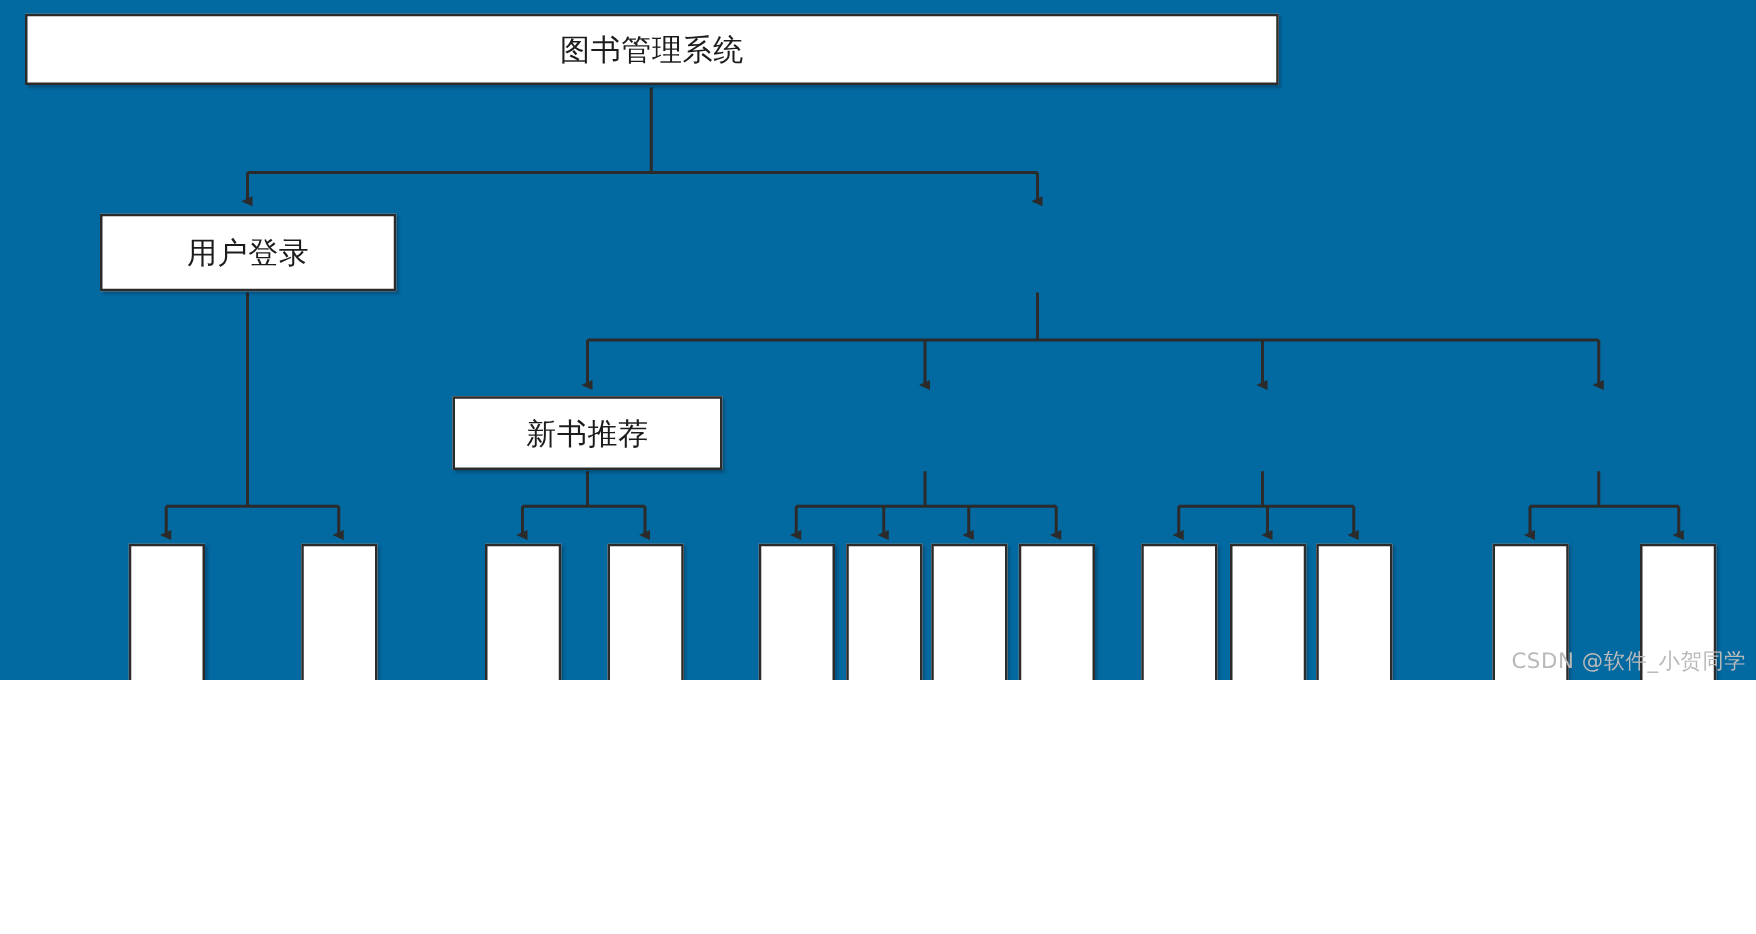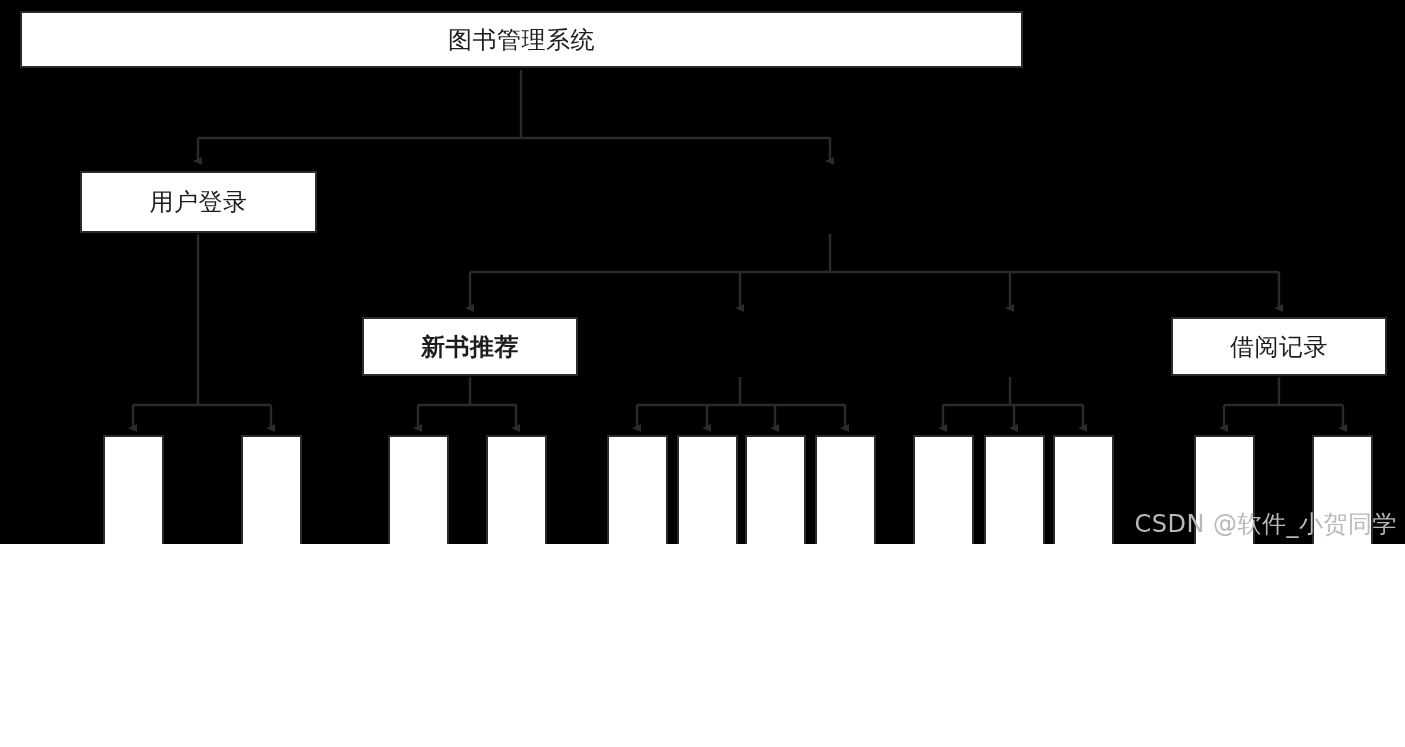--- a/index.html
+++ b/index.html
@@ -7,21 +7,21 @@
     padding: 0;
     background: #ffffff;
   }
   body {
     font-family: "DejaVu Sans", "Liberation Sans", sans-serif;
   }
   #canvas {
     position: relative;
     width: 1405px;
     height: 544px;
-    background: #000000;
+    background: #0369a1;
     overflow: hidden;
   }
   svg.edges {
     position: absolute;
     left: 0;
     top: 0;
     width: 1405px;
     height: 747px;
     pointer-events: none;
   }
@@ -51,21 +51,21 @@
     line-height: 1.0;
   }
   .node.vert .vtext {
     display: block;
     white-space: nowrap;
   }
   .watermark {
     position: absolute;
     right: 8px;
     bottom: 4px;
-    font-size: 24px;
+    font-size: 17px;
     color: #b9b9b9;
     white-space: nowrap;
     letter-spacing: 0.5px;
   }
 </style>
 </head>
 <body>
 
 <div id="canvas">
 
@@ -120,25 +120,22 @@
   </svg>
 
   <div class="node horiz" style="left:20px; top:11px; width:1003px; height:57px;">
     <span>图书管理系统</span>
   </div>
 
   <div class="node horiz" style="left:80px; top:171px; width:237px; height:62px;">
     <span>用户登录</span>
   </div>
 
-  <div class="node horiz" style="left:362px; top:317px; width:216px; height:59px;font-weight:bold;">
+  <div class="node horiz" style="left:362px; top:317px; width:216px; height:59px;">
     <span>新书推荐</span>
-  </div>
-  <div class="node horiz" style="left:1171px; top:317px; width:216px; height:59px;">
-    <span>借阅记录</span>
   </div>
 
   <div class="node vert" style="left:103px; top:435px; width:61px; height:298px;">
     <span class="vtext">用户登录</span>
   </div>
   <div class="node vert" style="left:241px; top:435px; width:61px; height:298px;">
     <span class="vtext">注销登录</span>
   </div>
 
   <div class="node vert" style="left:388px; top:435px; width:61px; height:298px;">

